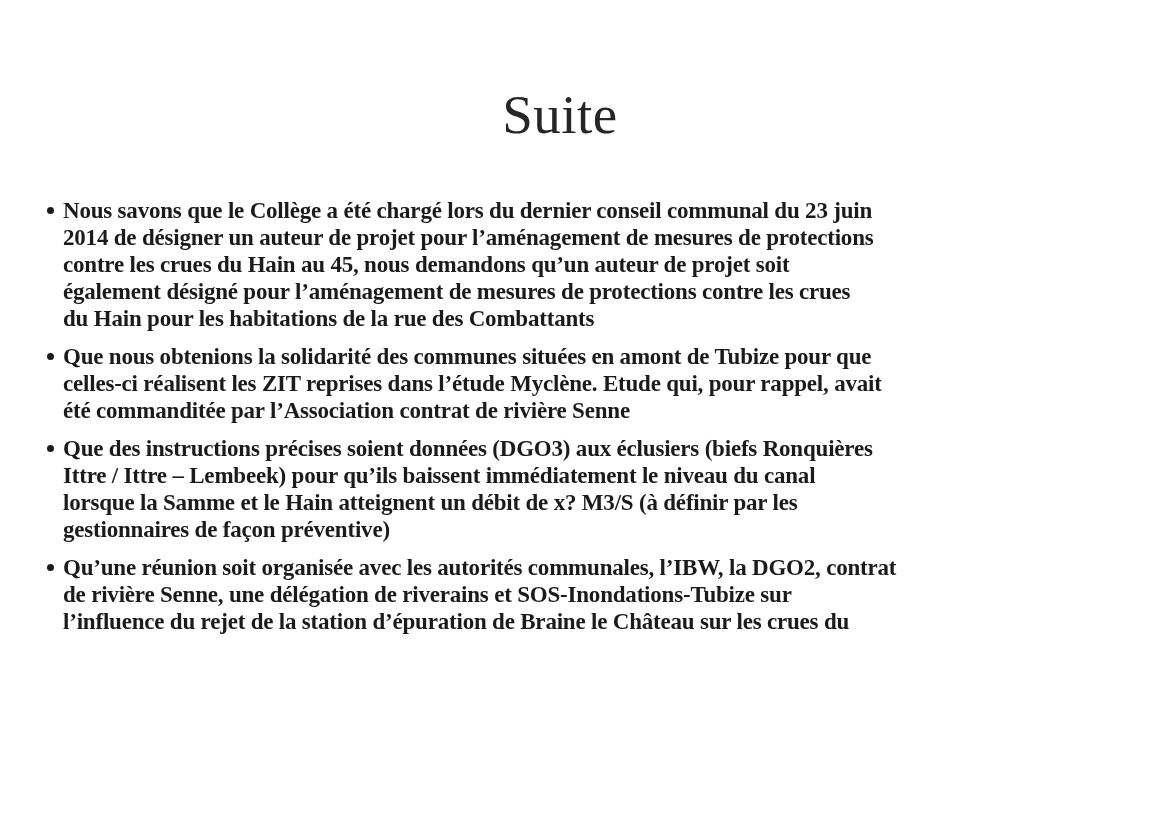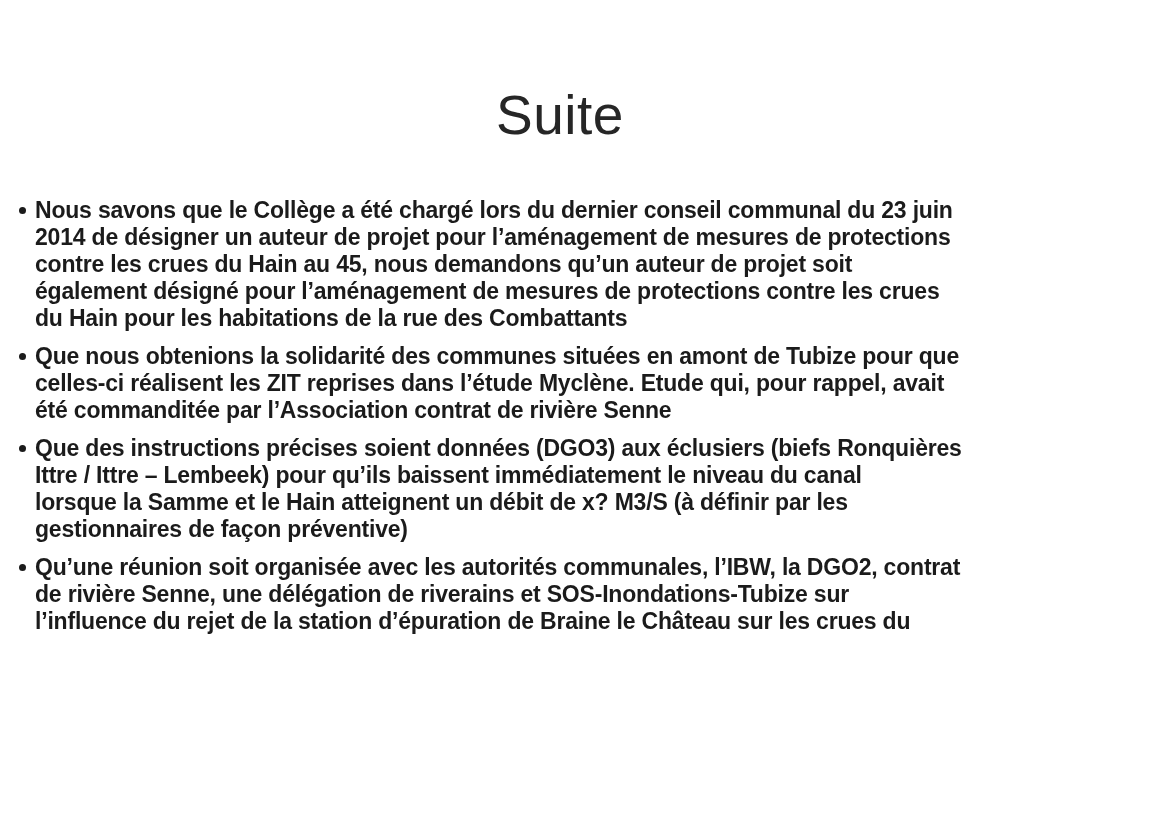--- a/index.html
+++ b/index.html
@@ -7,39 +7,40 @@
     margin: 0;
     padding: 0;
     background: #ffffff;
   }
   .slide {
     position: relative;
     width: 1169px;
     height: 635px;
     background: #ffffff;
     overflow: hidden;
-    font-family: Liberation Sans, sans-serif;
+    font-family: Liberation Serif, serif;
   }
   .slide-title {
     position: absolute;
     top: 86px;
     left: 0;
     width: 1120px;
     text-align: center;
     font-size: 55px;
     line-height: 58px;
     font-weight: 400;
     color: #262626;
     letter-spacing: 0.5px;
   }
   .bullet-list {
     position: absolute;
     top: 197px;
     left: 0;
     right: 8px;
+    padding-left: 28px;
   }
   .bullet-item {
     display: flex;
     align-items: flex-start;
     margin: 0 0 11px 0;
   }
   .bullet-marker {
     flex: 0 0 auto;
     width: 7px;
     height: 7px;

